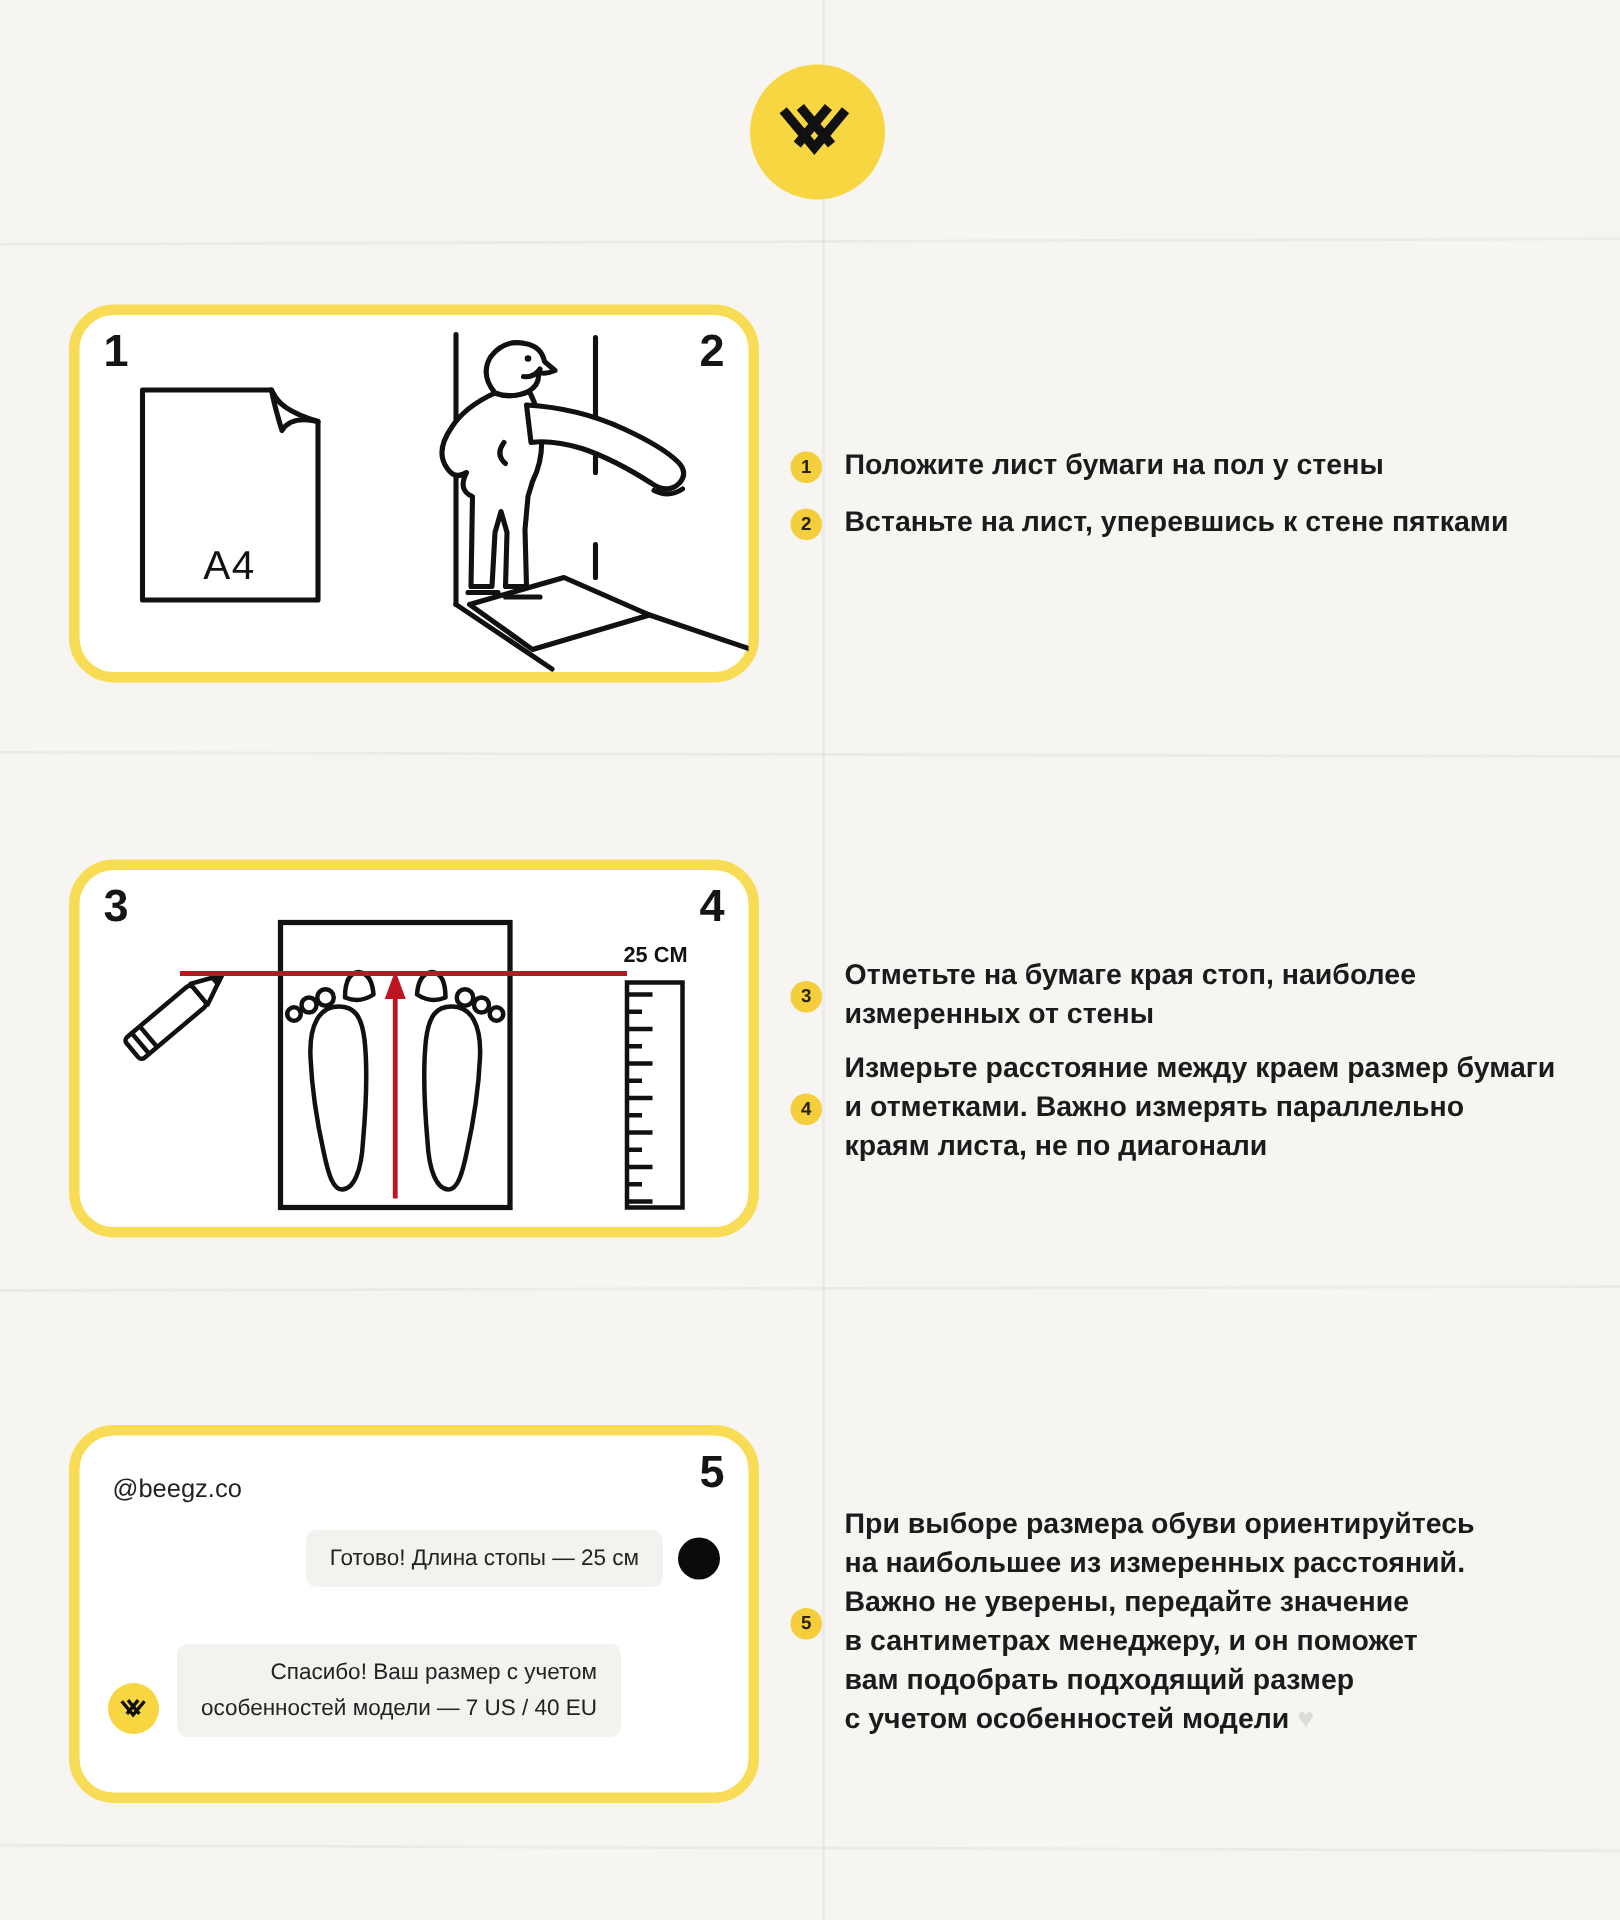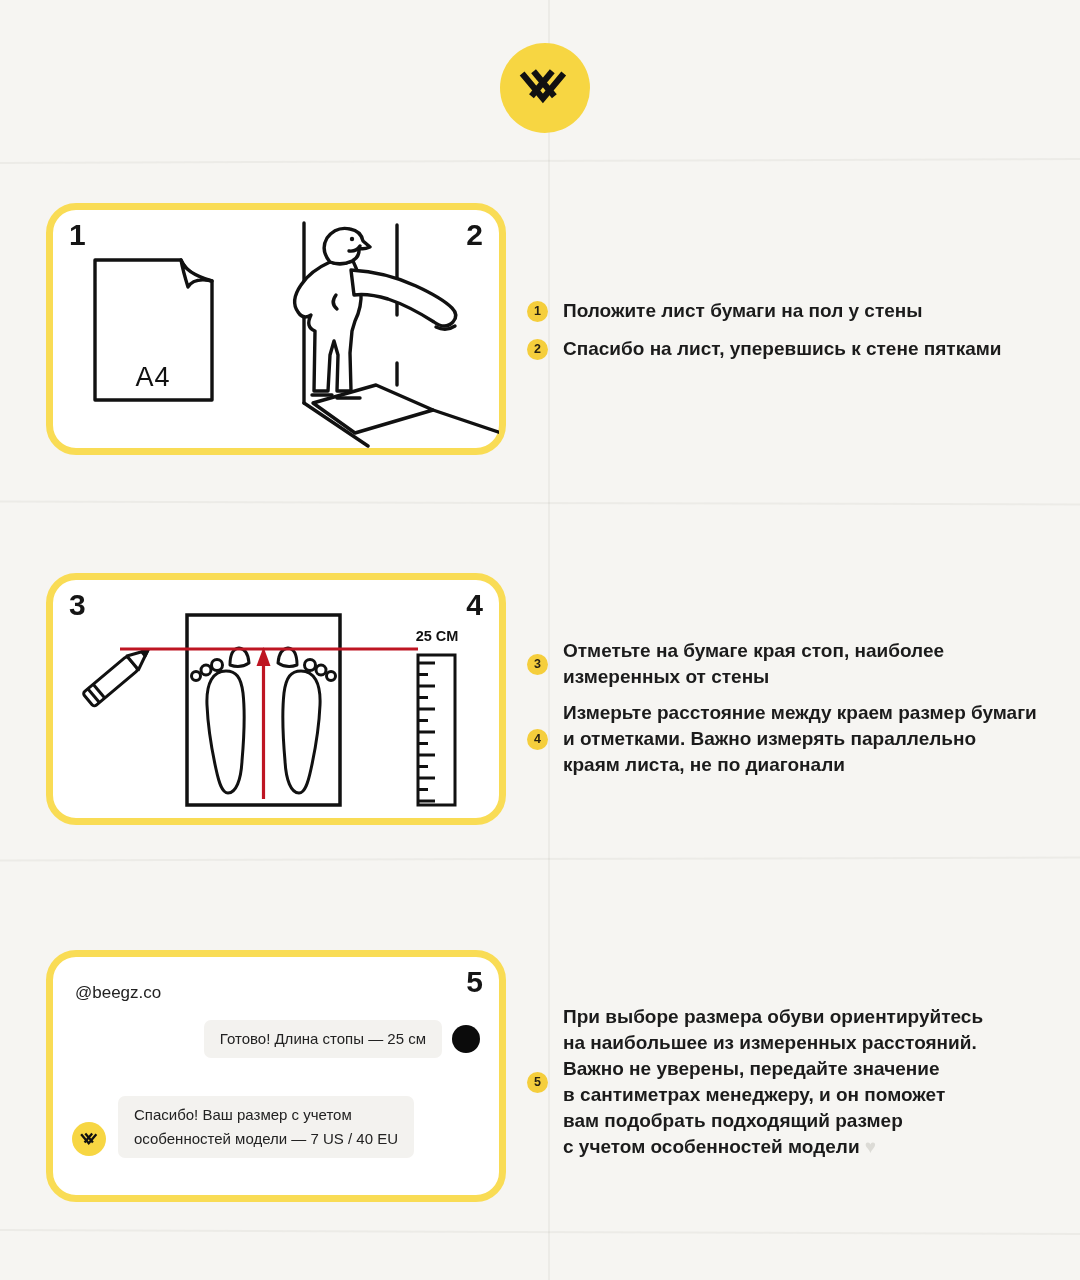--- a/index.html
+++ b/index.html
@@ -74,21 +74,21 @@
   .s2{top:336px;}
   .s3{top:638px;}
   .s4{top:700px;}
   .s5{top:1004px;}
   .heart{color:#dcdbd6;}
 
   
   .handle{position:absolute;left:22px;top:26px;font-size:17px;color:#222;}
   .chat-row{position:absolute;display:flex;align-items:center;gap:10px;}
   .row-user{top:63px;right:19px;}
-  .row-bot{top:139px;left:19px;align-items:flex-end;gap:12px;}
+  .row-bot{top:139px;left:19px;align-items:flex-end;gap:12px;text-align:right;}
   .bubble{
     background:var(--bubble);border-radius:7px;
     font-size:15px;line-height:24px;color:#222;
     padding:7px 16px;white-space:pre-line;
   }
   .avatar-black{width:28px;height:28px;border-radius:50%;background:#0b0b0b;flex:0 0 auto;}
   .avatar-yellow{
     width:34px;height:34px;border-radius:50%;background:var(--yellow);
     display:flex;align-items:center;justify-content:center;flex:0 0 auto;
     margin-bottom:2px;
@@ -230,21 +230,21 @@
     </div>
   </section>
 
   <div class="step s1">
     <span class="badge">1</span>
     <p>Положите лист бумаги на пол у стены</p>
   </div>
 
   <div class="step s2">
     <span class="badge">2</span>
-    <p>Спасибо на лист, уперевшись к стене пятками</p>
+    <p>Встаньте на лист, уперевшись к стене пятками</p>
   </div>
 
   <div class="step s3">
     <span class="badge">3</span>
     <p>Отметьте на бумаге края стоп, наиболее
 измеренных от стены</p>
   </div>
 
   <div class="step s4">
     <span class="badge">4</span>

